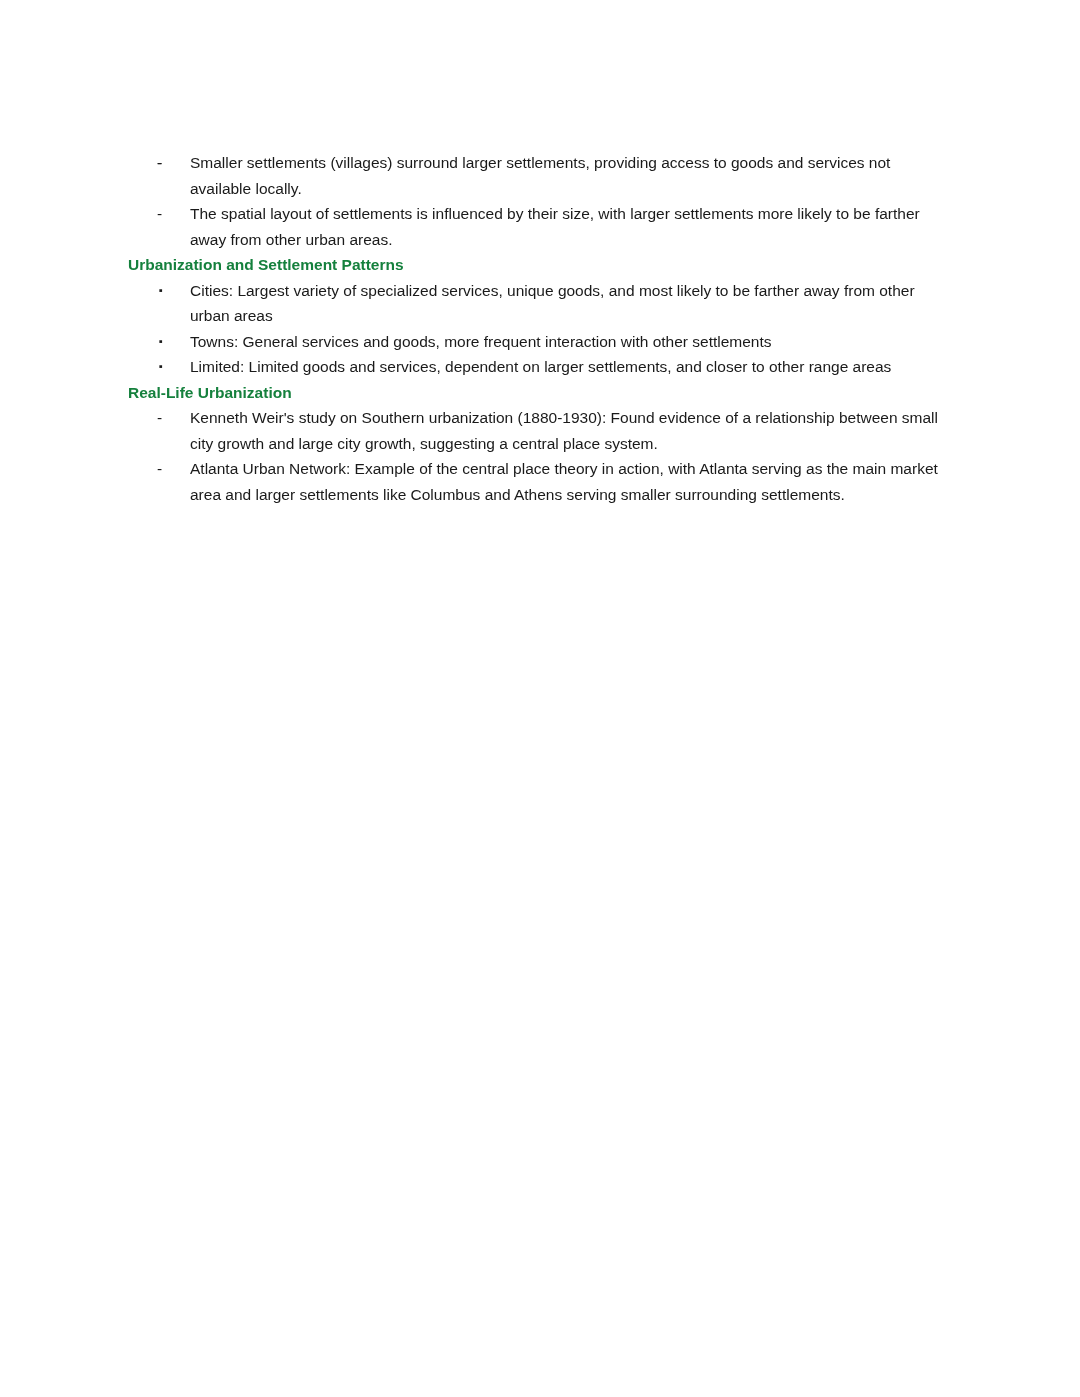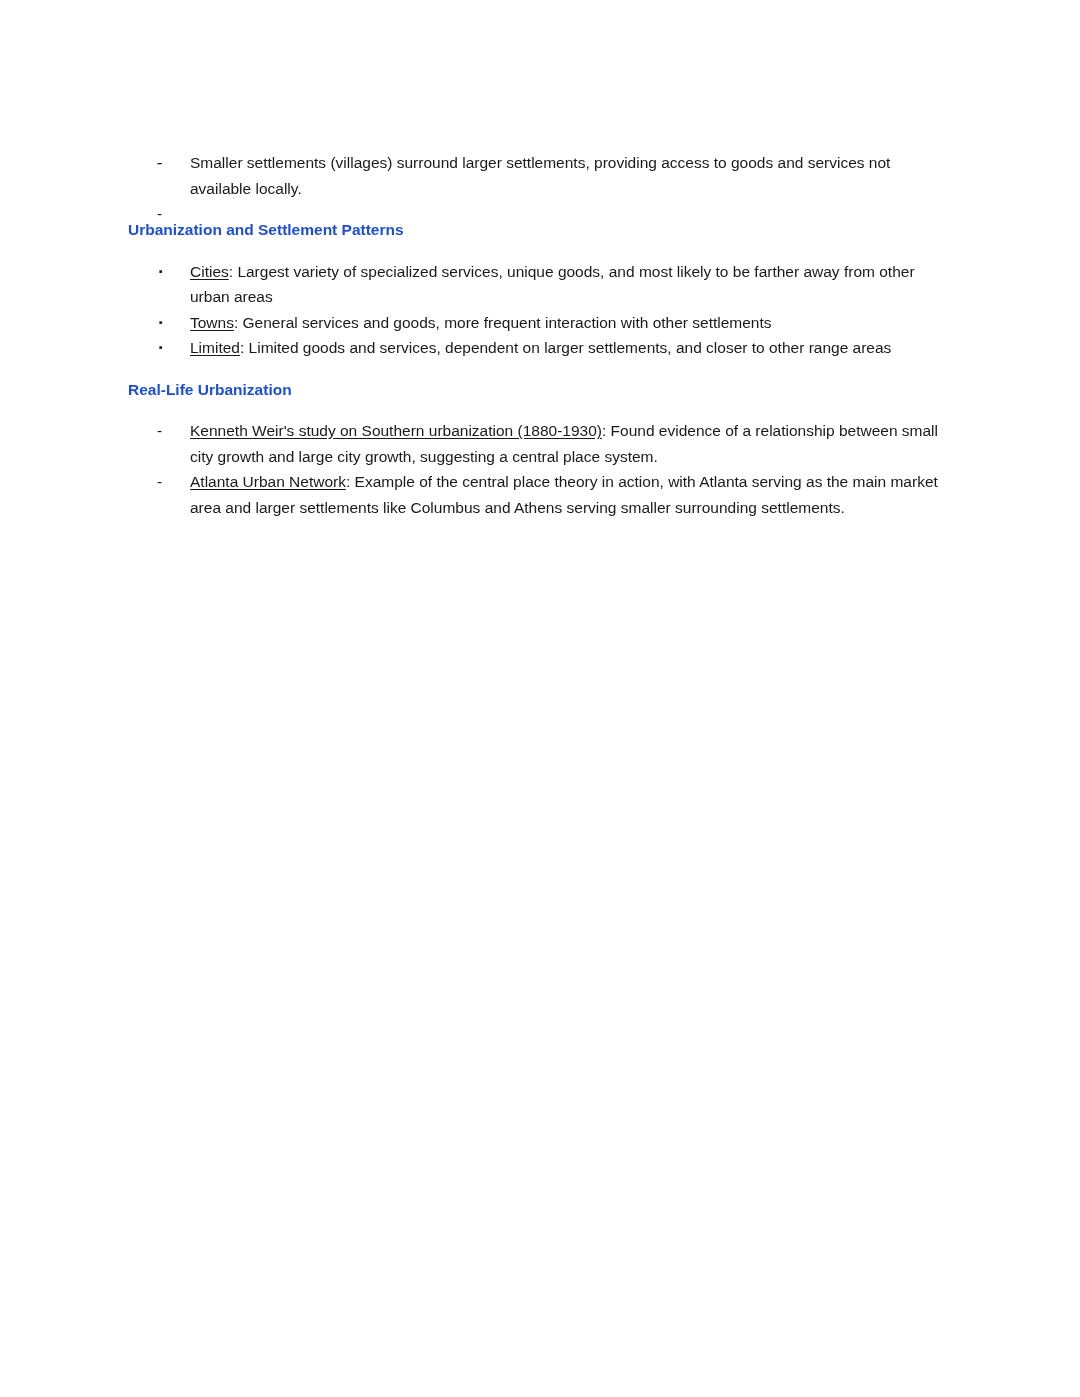--- a/index.html
+++ b/index.html
@@ -41,46 +41,46 @@
     color: #1a1a1a;
   }
   .bullet.dash {
     left: 29px;
   }
   .bullet.square {
     left: 31px;
     font-size: 11px;
   }
   .term {
-    text-decoration: underline;
     text-underline-offset: 2px;
   }
   h2.doc-heading {
     font-size: 15.5px;
     line-height: 25.5px;
     font-weight: 700;
-    margin: 16px 0;
-    color: #1d4ed8;
+    margin: 0 0;
+    color: #15803d;
   }
 </style>
 </head>
 <body>
 
 <div class="page">
 
   <ul class="doc-list">
     <li>
       <span class="bullet dash">-</span>
     </li>
     <li>
       <span class="bullet dash">-</span>
       <span class="li-text">Smaller settlements (villages) surround larger settlements, providing access to goods and services not available locally.</span>
     </li>
     <li>
       <span class="bullet dash">-</span>
+      <span class="li-text">The spatial layout of settlements is influenced by their size, with larger settlements more likely to be farther away from other urban areas.</span>
     </li>
   </ul>
 
   <h2 class="doc-heading">Urbanization and Settlement Patterns</h2>
 
   <ul class="doc-list">
     <li>
       <span class="bullet square">▪</span>
       <span class="li-text"><span class="term">Cities</span><span>: Largest variety of specialized services, unique goods, and most likely to be farther away from other urban areas</span></span>
     </li>

